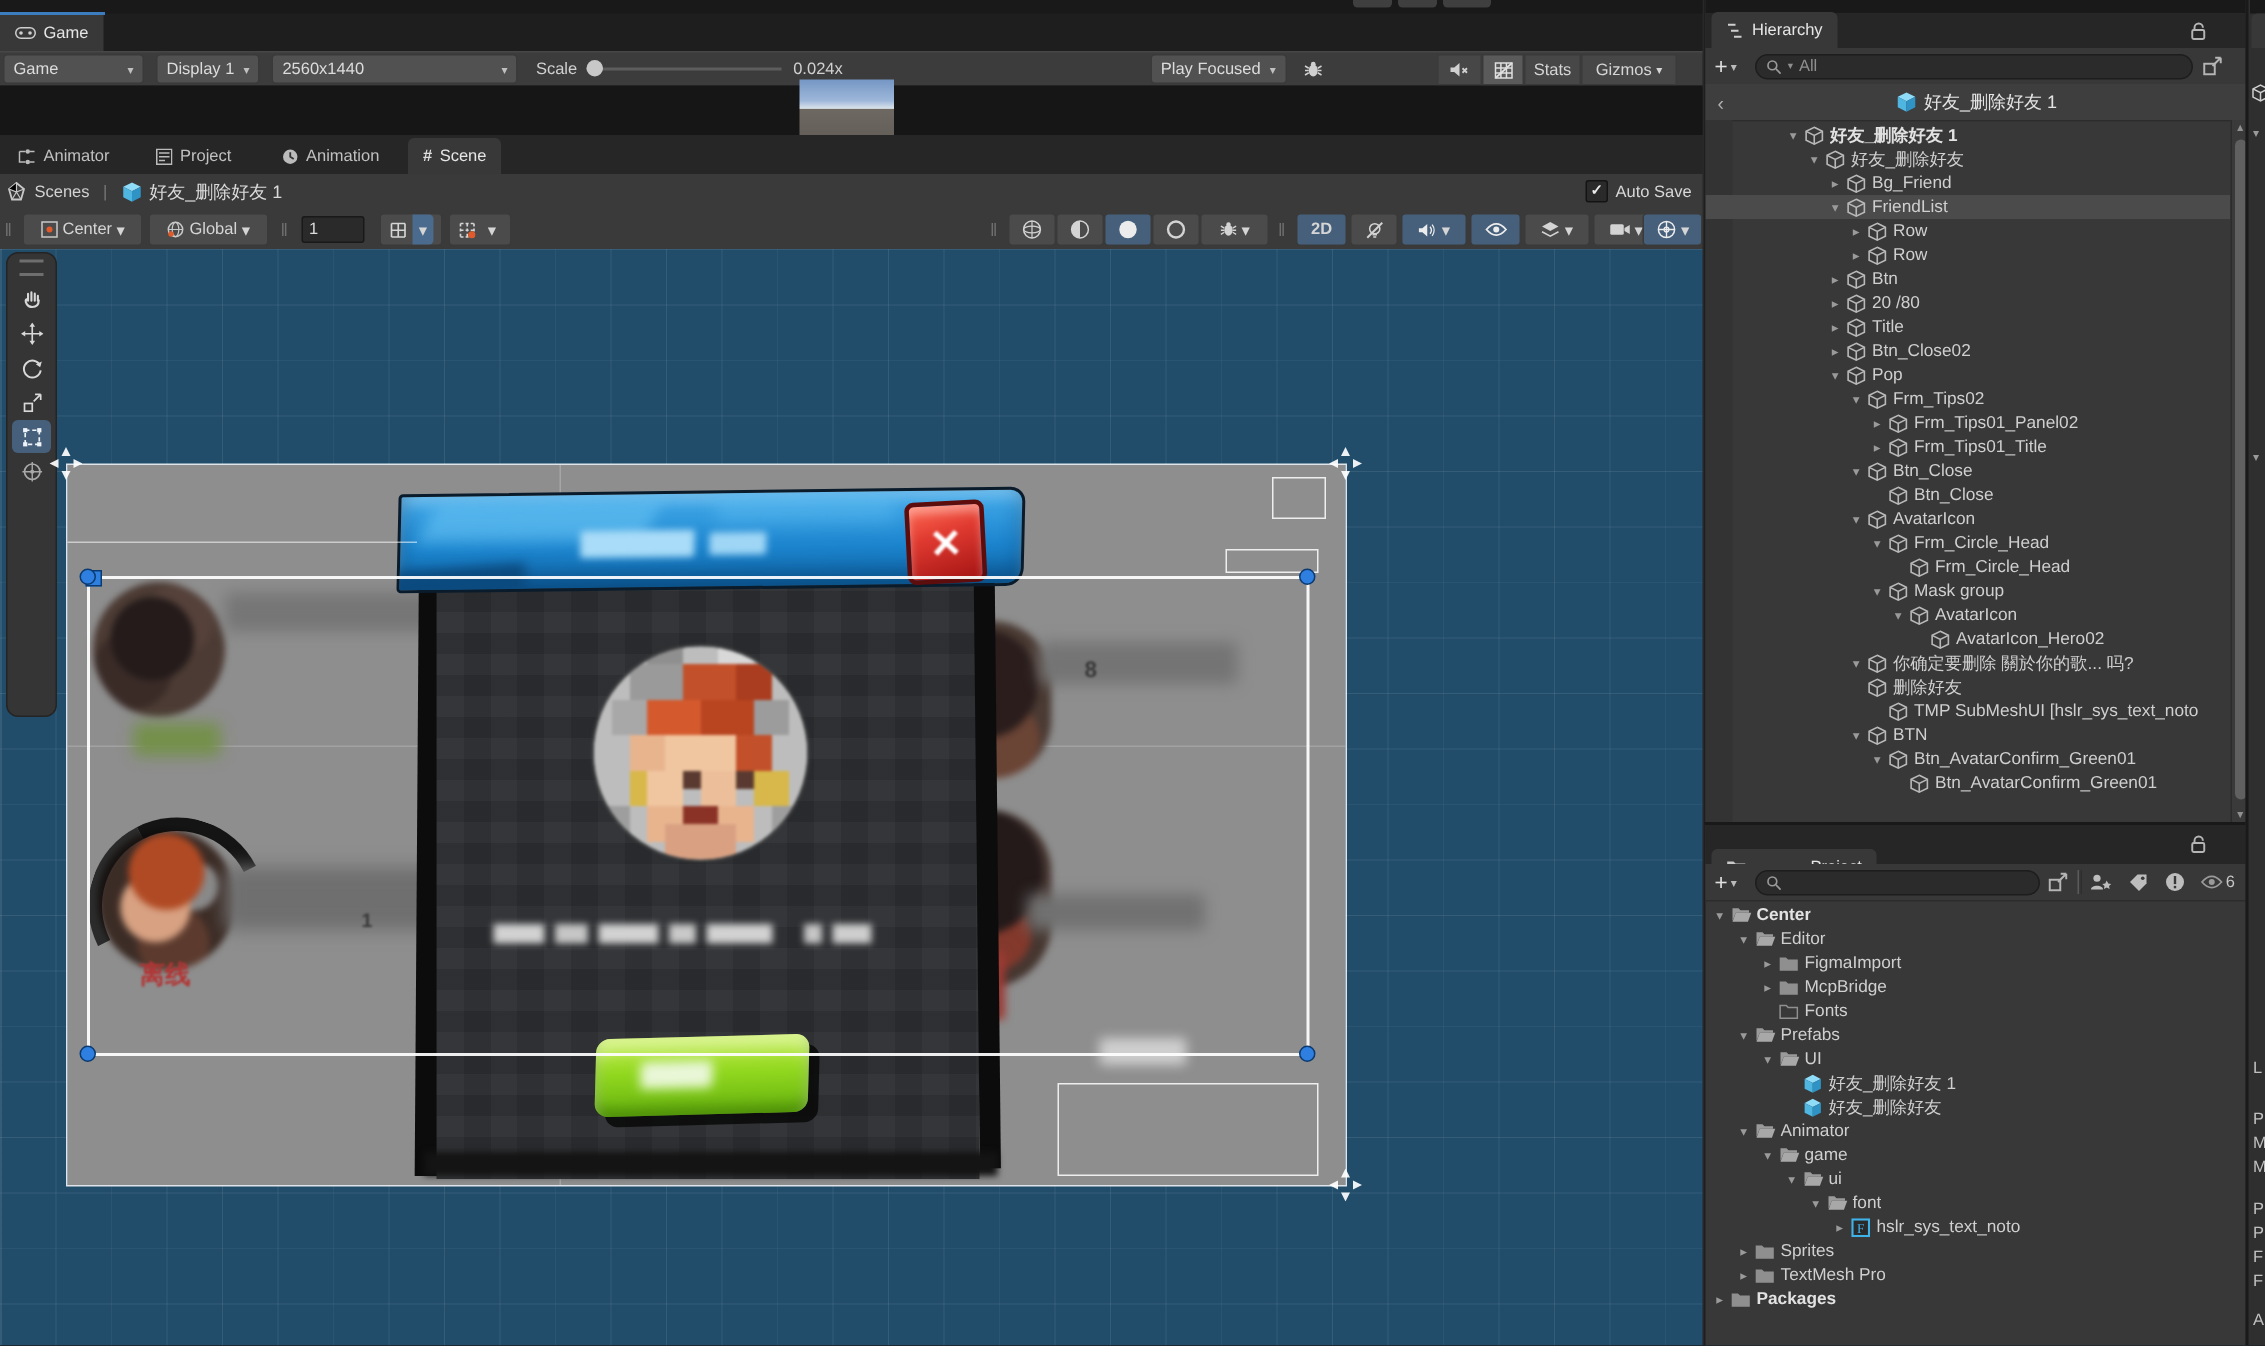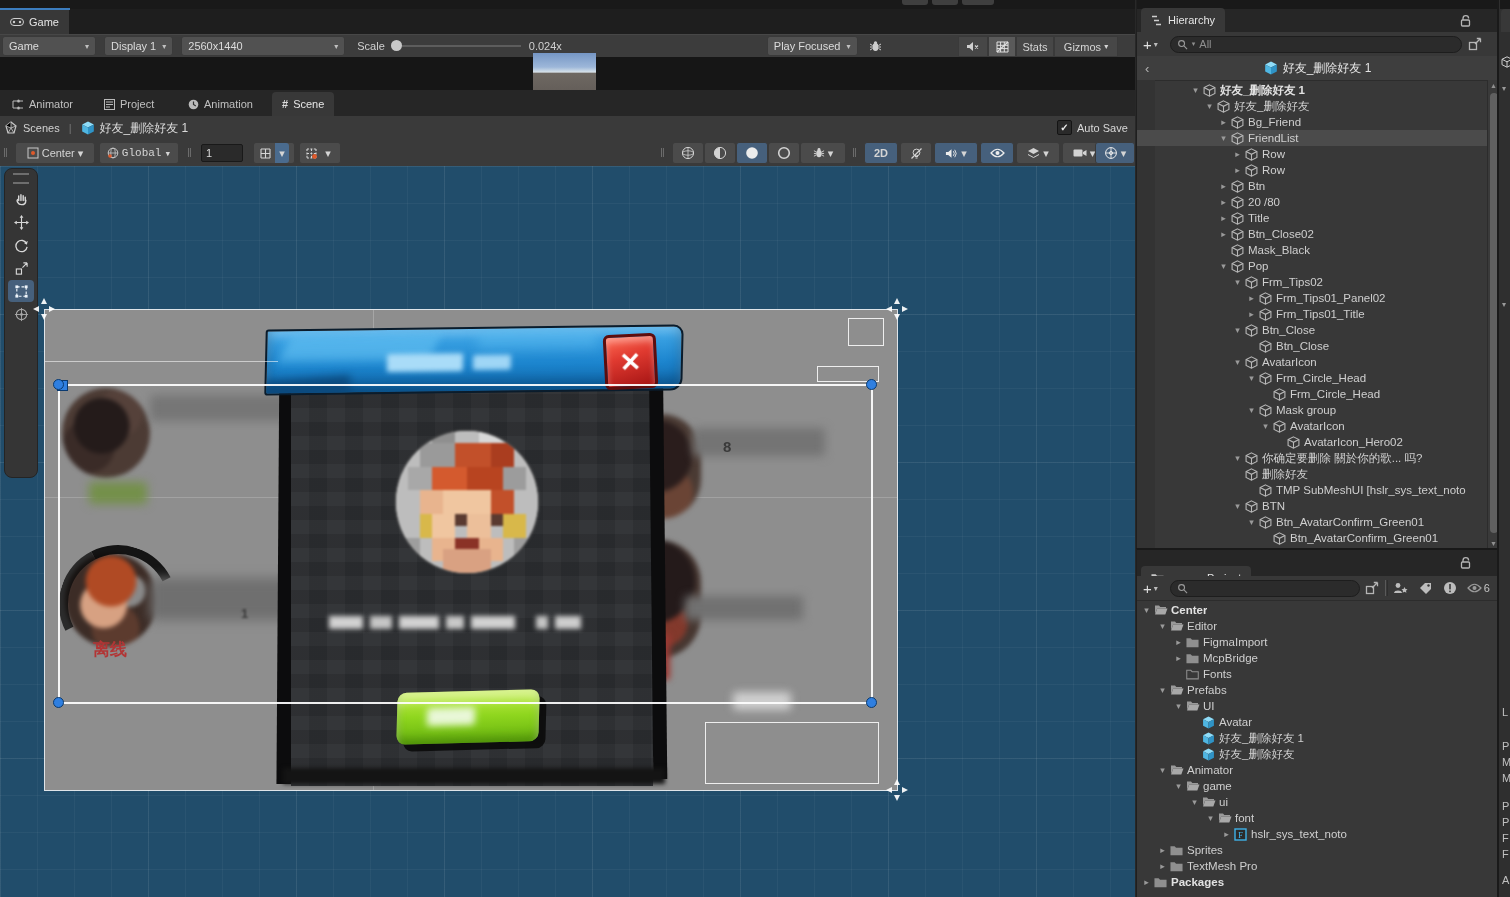--- a/index.html
+++ b/index.html
@@ -191,21 +191,21 @@
   <div class="abs flexc" style="left:0;top:140px;width:1135px;height:26px;background:#3a3a3a;border-bottom:1px solid #282828;">
     <span class="grip" style="margin-left:3px;">‖</span>
     <div class="tbtn" style="margin-left:6px;width:78px;">
       <svg width="12" height="12" viewBox="0 0 12 12">
           <rect x="1" y="1" width="10" height="10" fill="none" stroke="#c9c9c9"></rect>
           <circle cx="6" cy="6" r="2" fill="#e05a2b"></circle>
         </svg>
       <span>Center</span>
         <span class="car">▾</span>
     </div>
-    <div class="tbtn" style="margin-left:4px;width:78px;font-family:Liberation Mono, monospace;">
+    <div class="tbtn" style="margin-left:4px;width:78px;">
       <svg width="12" height="12" viewBox="0 0 12 12">
           <circle cx="6" cy="6" r="4.8" fill="none" stroke="#c9c9c9"></circle>
           <ellipse cx="6" cy="6" rx="2.2" ry="4.8" fill="none" stroke="#c9c9c9" stroke-width=".8"></ellipse>
           <path d="M1.2,6 H10.8" stroke="#c9c9c9" stroke-width=".8"></path>
           <circle cx="3" cy="9" r="1.8" fill="#e05a2b"></circle>
         </svg>
       <span>Global</span>
         <span class="car">▾</span>
     </div>
     <span class="grip" style="margin-left:8px;">‖</span>
@@ -656,31 +656,20 @@
           <span class="ic ic-cube">
             <svg width="13" height="13" viewBox="0 0 12 12">
               <path d="M6,0.8 L11,3.3 L11,8.7 L6,11.2 L1,8.7 L1,3.3 Z" fill="none" stroke="#b8b8b8" stroke-width="1"></path>
               <path d="M1,3.3 L6,5.8 L11,3.3 M6,5.8 V11.2" fill="none" stroke="#b8b8b8" stroke-width="1"></path>
             </svg>
           </span>
           <span class="lbl">Btn_Close02</span>
         </div>
         <div class="tree-row">
           <span class="sp" style="width: 80px;"></span>
-          <span class="arrow"></span>
-          <span class="ic ic-cube">
-            <svg width="13" height="13" viewBox="0 0 12 12">
-              <path d="M6,0.8 L11,3.3 L11,8.7 L6,11.2 L1,8.7 L1,3.3 Z" fill="none" stroke="#b8b8b8" stroke-width="1"></path>
-              <path d="M1,3.3 L6,5.8 L11,3.3 M6,5.8 V11.2" fill="none" stroke="#b8b8b8" stroke-width="1"></path>
-            </svg>
-          </span>
-          <span class="lbl">Mask_Black</span>
-        </div>
-        <div class="tree-row">
-          <span class="sp" style="width: 80px;"></span>
           <span class="arrow">▾</span>
           <span class="ic ic-cube">
             <svg width="13" height="13" viewBox="0 0 12 12">
               <path d="M6,0.8 L11,3.3 L11,8.7 L6,11.2 L1,8.7 L1,3.3 Z" fill="none" stroke="#b8b8b8" stroke-width="1"></path>
               <path d="M1,3.3 L6,5.8 L11,3.3 M6,5.8 V11.2" fill="none" stroke="#b8b8b8" stroke-width="1"></path>
             </svg>
           </span>
           <span class="lbl">Pop</span>
         </div>
         <div class="tree-row">
@@ -1010,34 +999,20 @@
           <span class="sp" style="width: 35px;"></span>
           <span class="arrow">▾</span>
           <span class="ic ic-folder-open">
             <svg width="14" height="12" viewBox="0 0 14 12">
               <path d="M1,1.5 h4 l1.3,1.4 H12 V4.5 H3.2 L1,10 Z" fill="#9a9a9a"></path>
               <path d="M3.2,4.5 H13.5 L11.3,10.5 H1 Z" fill="#a8a8a8"></path>
             </svg>
           </span>
 
           <span class="lbl">UI</span>
-        </div>
-        <div class="tree-row">
-          <span class="sp" style="width: 51px;"></span>
-          <span class="arrow"></span>
-
-          <span class="ic ic-prefab">
-            <svg width="13" height="13" viewBox="0 0 12 12">
-              <path d="M6,0.5 L11,3 L6,5.5 L1,3 Z" fill="#8fdcf8"></path>
-              <path d="M1,3 L6,5.5 L6,11.5 L1,9 Z" fill="#4fb6e2"></path>
-              <path d="M11,3 L6,5.5 L6,11.5 L11,9 Z" fill="#2f93c6"></path>
-            </svg>
-          </span>
-
-          <span class="lbl">Avatar</span>
         </div>
         <div class="tree-row">
           <span class="sp" style="width: 51px;"></span>
           <span class="arrow"></span>
 
           <span class="ic ic-prefab">
             <svg width="13" height="13" viewBox="0 0 12 12">
               <path d="M6,0.5 L11,3 L6,5.5 L1,3 Z" fill="#8fdcf8"></path>
               <path d="M1,3 L6,5.5 L6,11.5 L1,9 Z" fill="#4fb6e2"></path>
               <path d="M11,3 L6,5.5 L6,11.5 L11,9 Z" fill="#2f93c6"></path>

